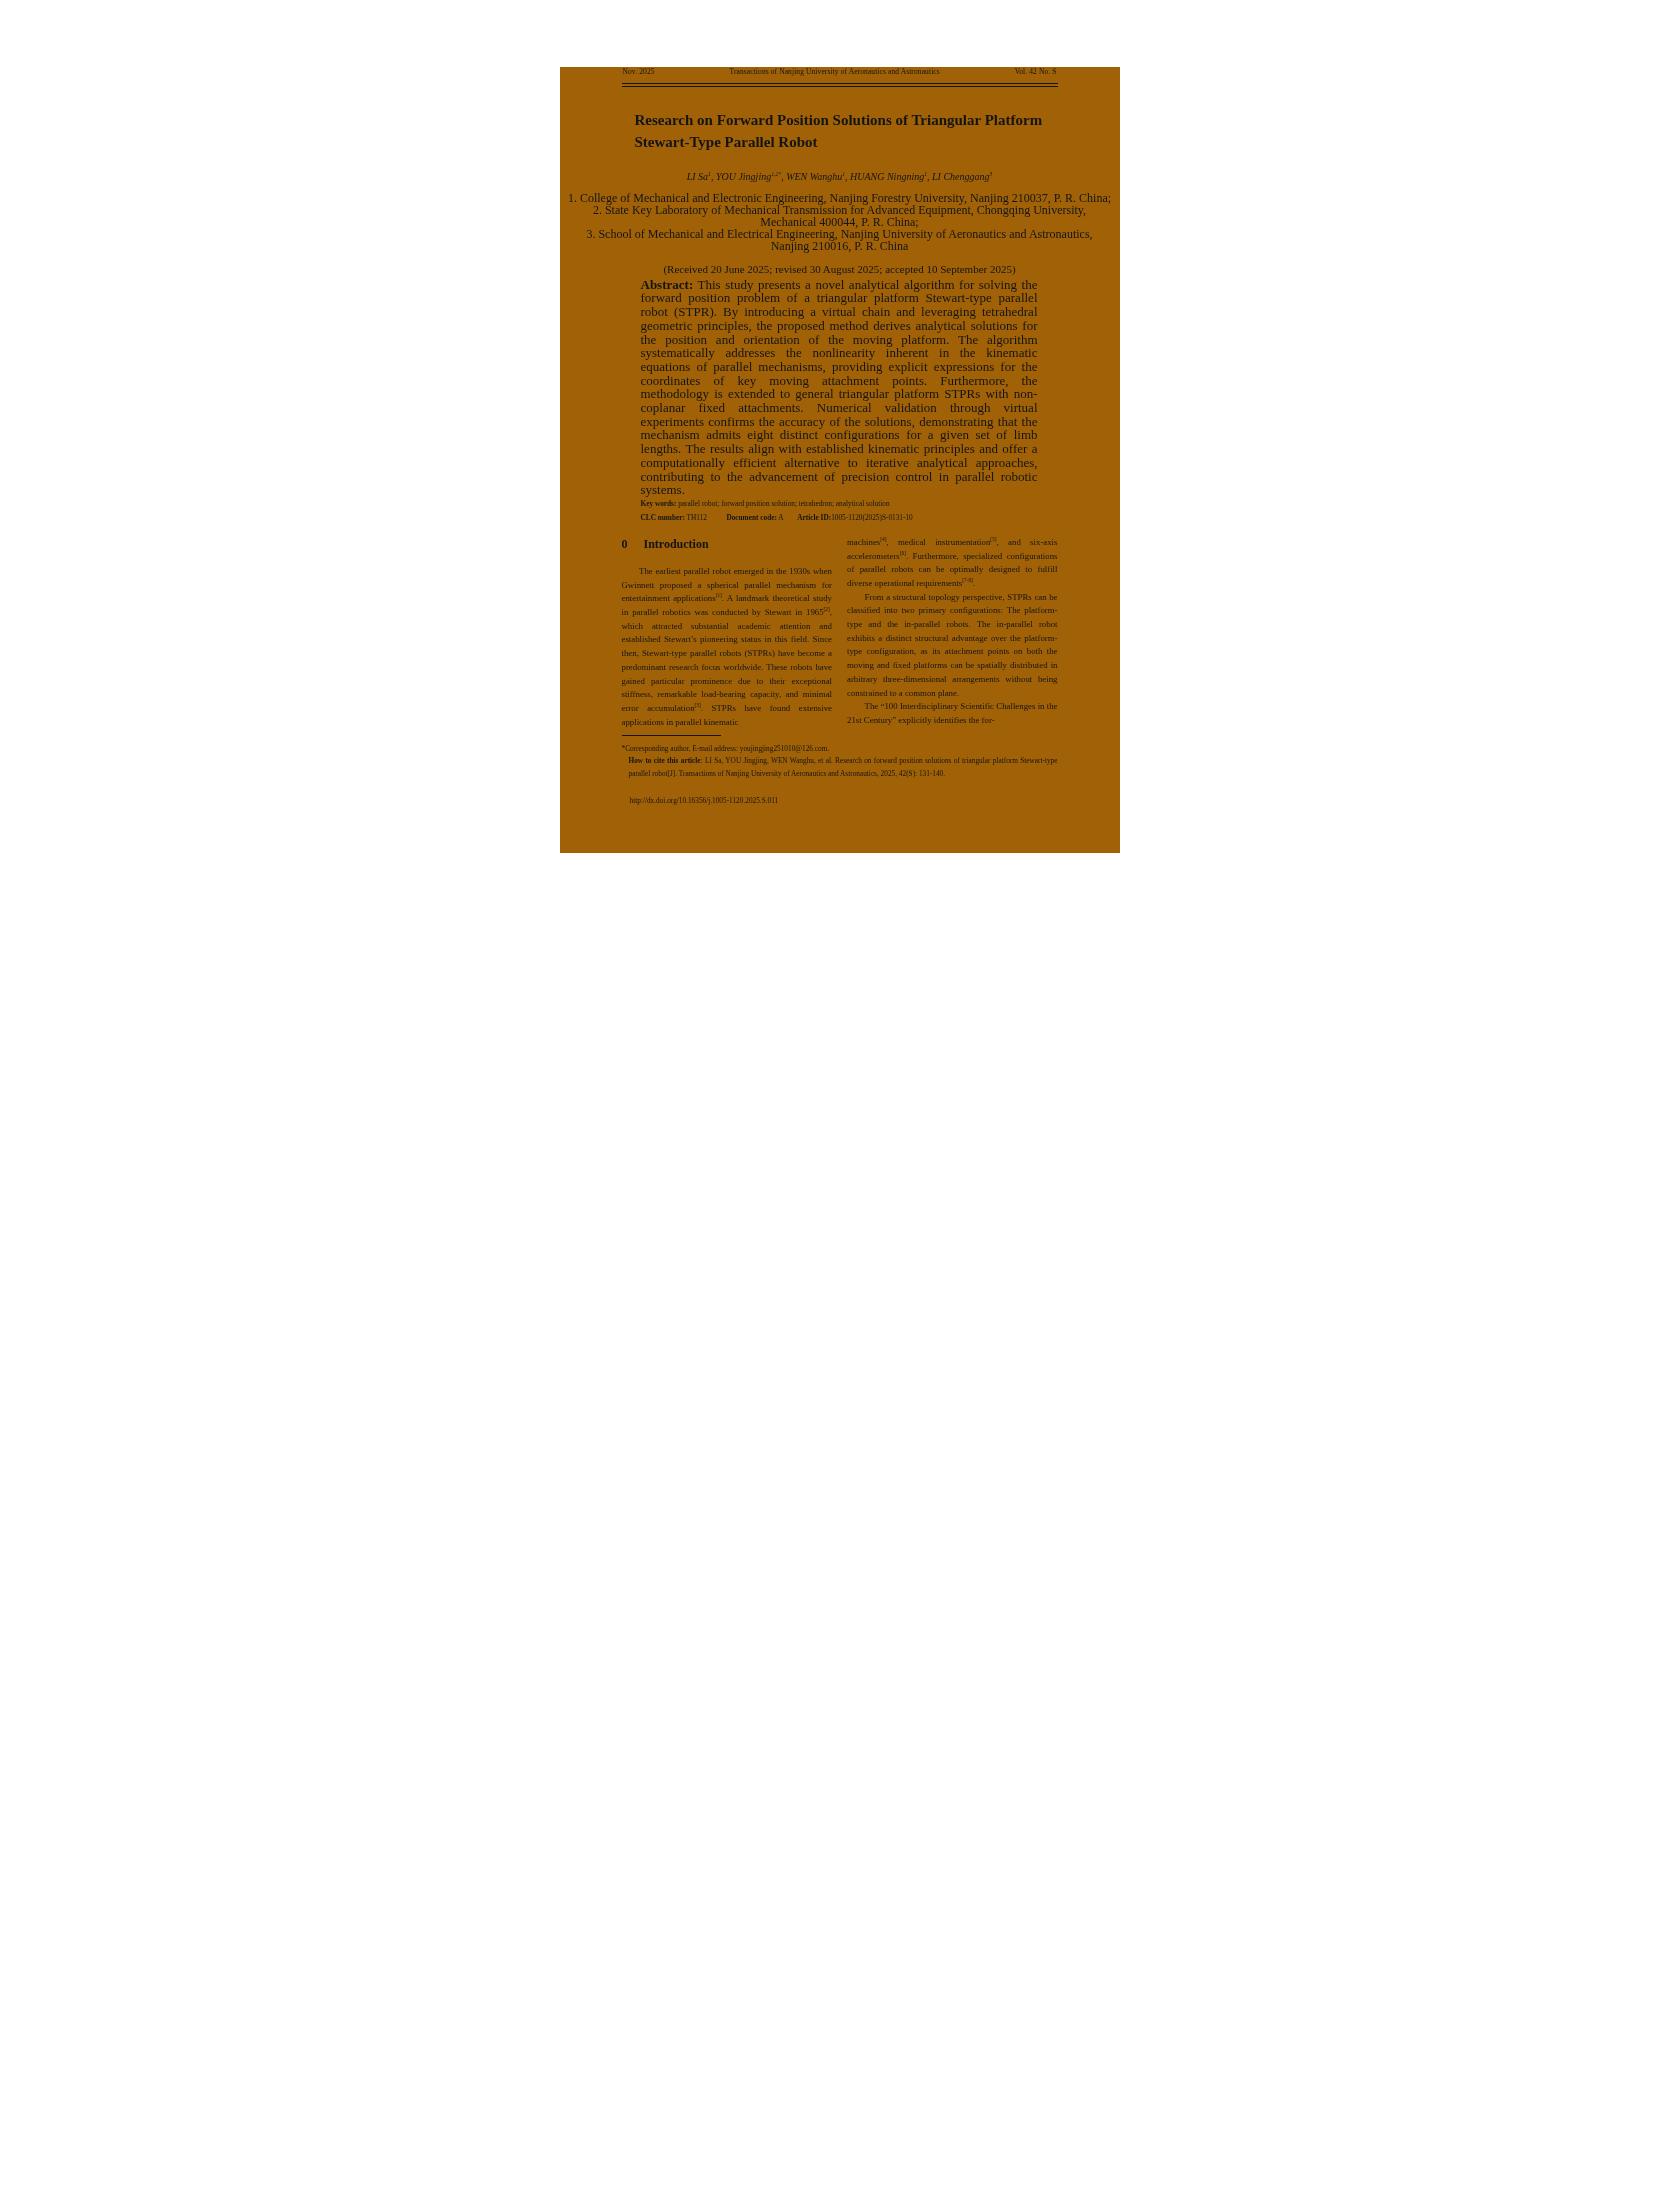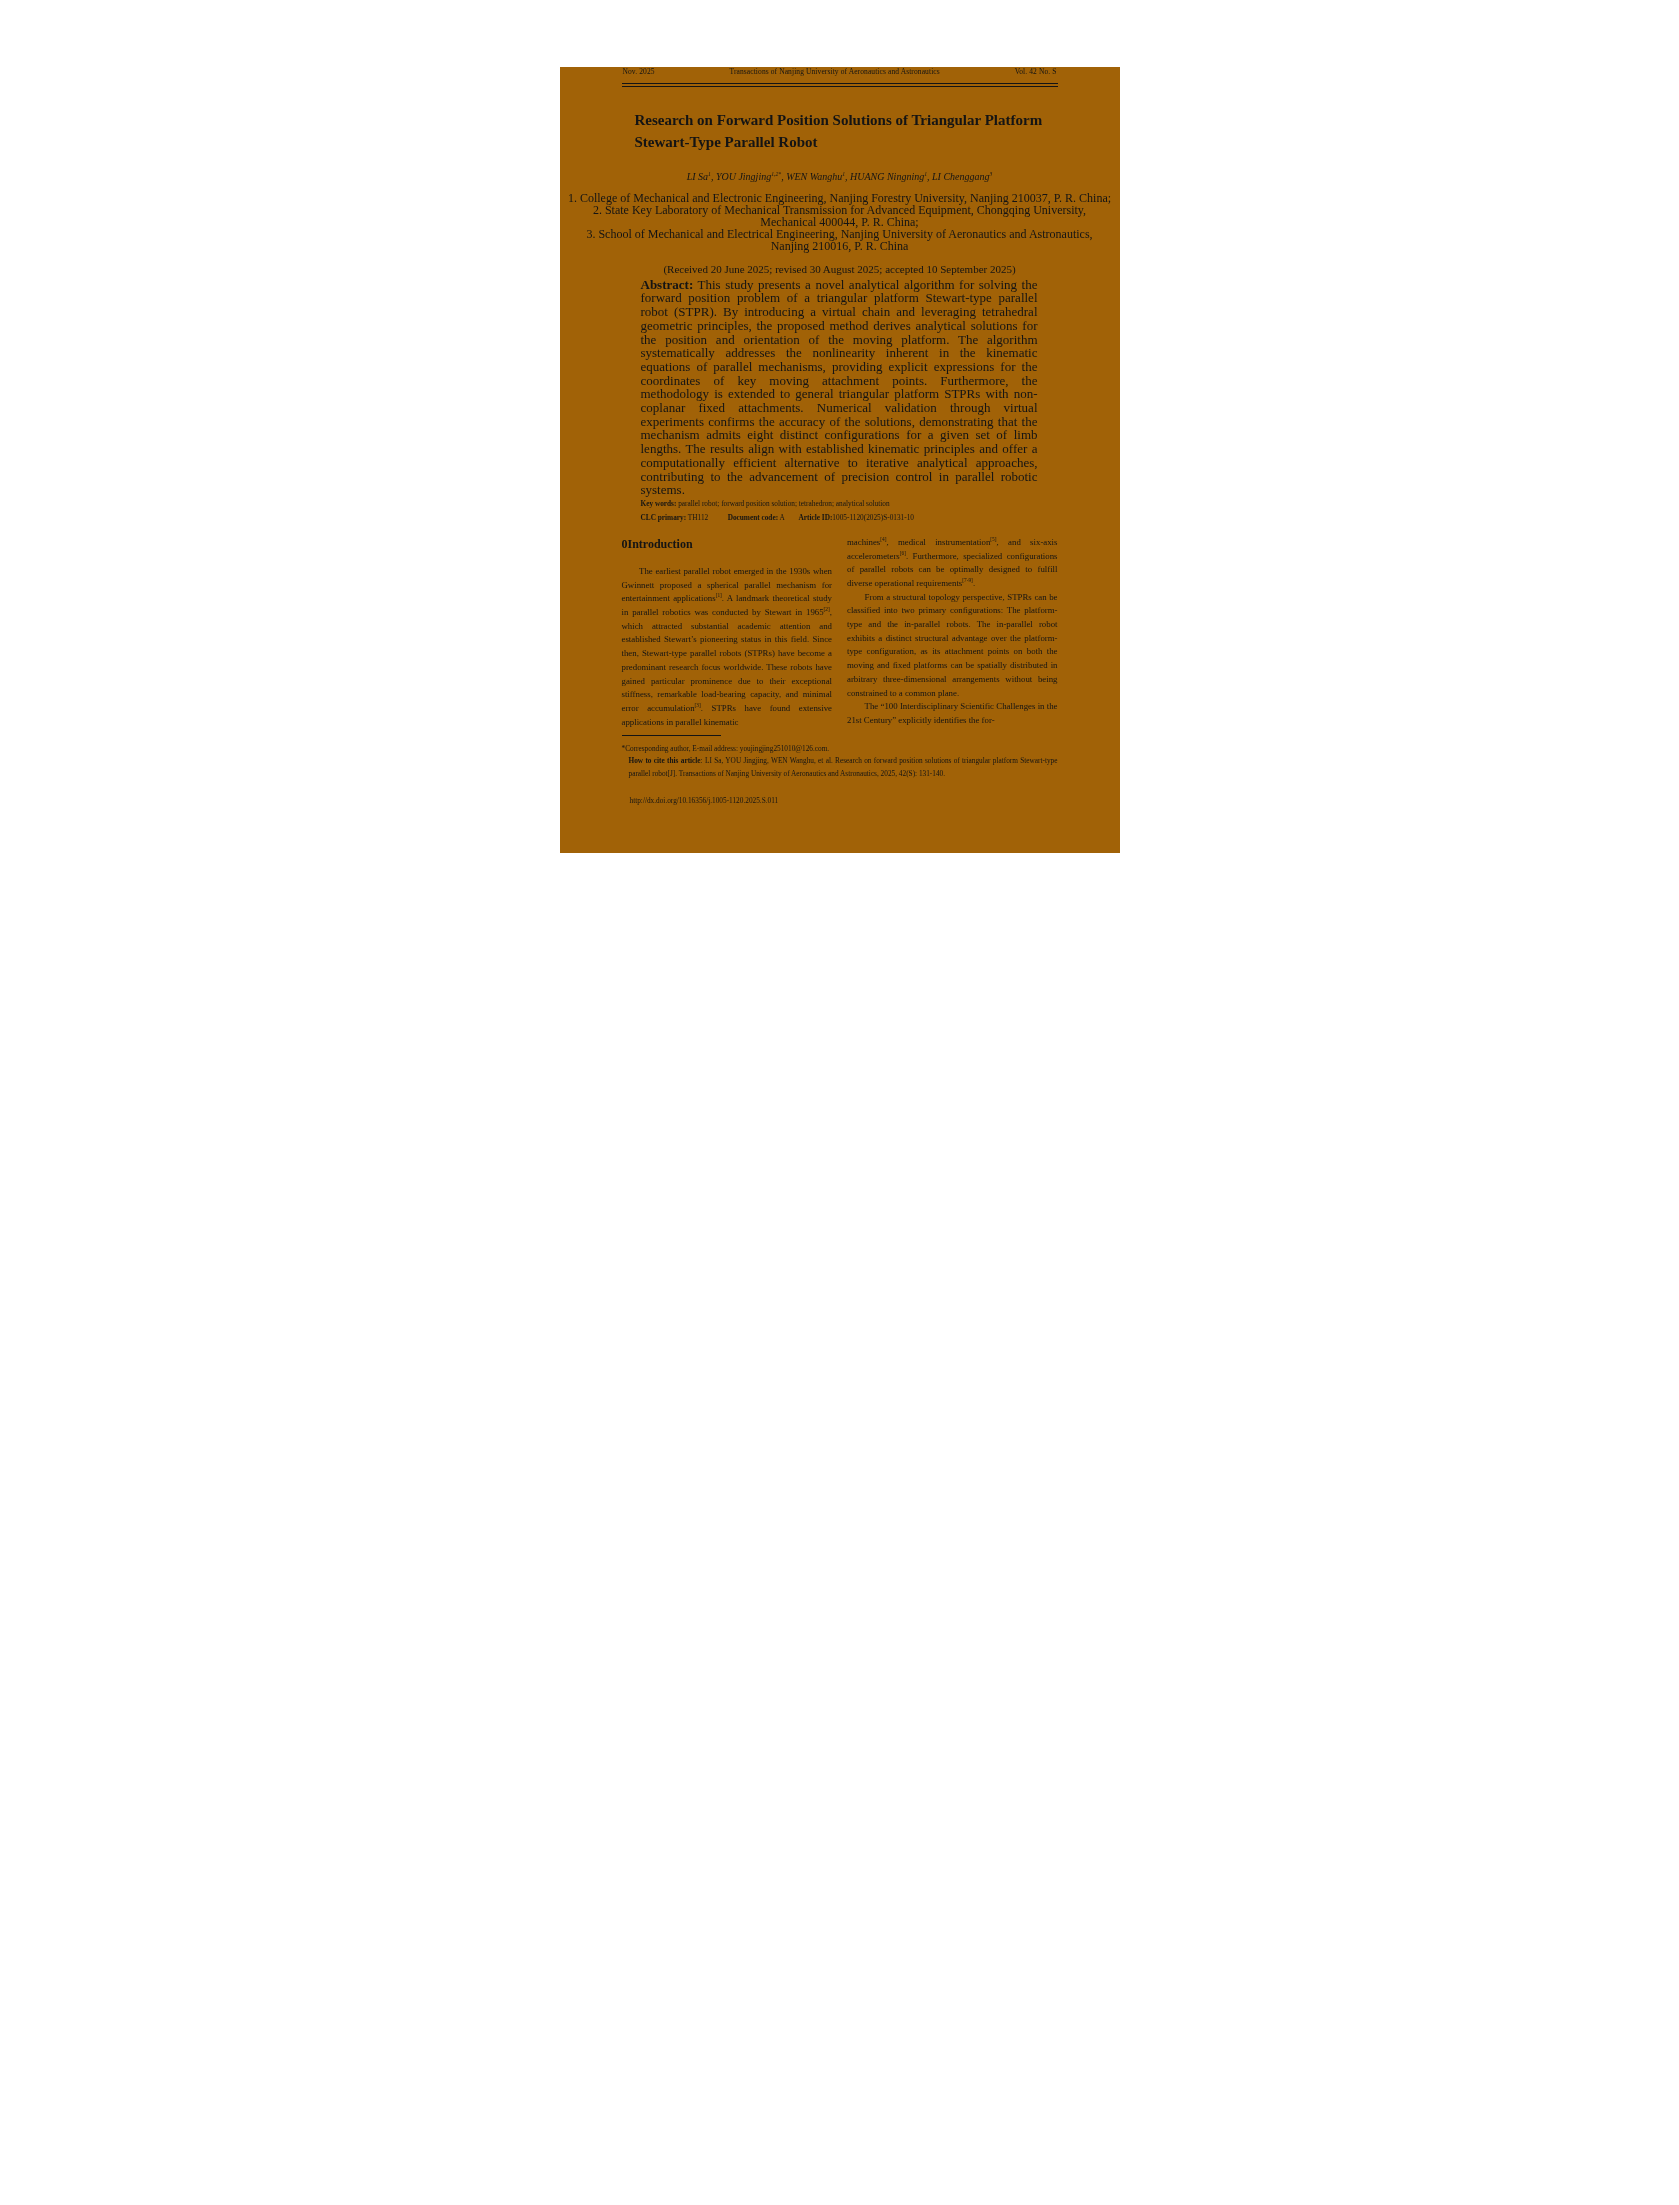--- a/index.html
+++ b/index.html
@@ -79,21 +79,21 @@
     display: flex;
     gap: 15px;
     margin: 11.5px 62px 0 62px;
   }
   .col { width: 211px; }
   .section-heading {
     font-size: 12px;
     font-weight: bold;
     margin: 0.9px 0 13.2px 0;
   }
-  .section-heading .sec-title { }
+  .section-heading .sec-title { margin-left: 16px; }
   .col p {
     margin: 0;
     font-size: 8.8px;
     line-height: 13.7px;
     text-align: justify;
   }
   .col p.indent { text-indent: 17.6px; }
   .col p sup {
     font-size: 5.3px;
     vertical-align: super;
@@ -147,21 +147,21 @@
 
   <div class="abstract">
     <span class="b">Abstract:</span><span> This study presents a novel analytical algorithm for solving the forward position problem of a triangular platform Stewart-type parallel robot (STPR). By introducing a virtual chain and leveraging tetrahedral geometric principles, the proposed method derives analytical solutions for the position and orientation of the moving platform. The algorithm systematically addresses the nonlinearity inherent in the kinematic equations of parallel mechanisms, providing explicit expressions for the coordinates of key moving attachment points. Furthermore, the methodology is extended to general triangular platform STPRs with non-coplanar fixed attachments. Numerical validation through virtual experiments confirms the accuracy of the solutions, demonstrating that the mechanism admits eight distinct configurations for a given set of limb lengths. The results align with established kinematic principles and offer a computationally efficient alternative to iterative analytical approaches, contributing to the advancement of precision control in parallel robotic systems.</span>
   </div>
 
   <div class="kw">
     <span class="b">Key words:</span><span> parallel robot; forward position solution; tetrahedron; analytical solution</span>
   </div>
 
   <div class="meta">
-    <span class="b">CLC primary:</span><span> TH112</span>
+    <span class="b">CLC number:</span><span> TH112</span>
     <span class="b gap-lg">Document code:</span><span> A</span>
     <span class="b gap-md">Article ID:</span><span>1005-1120(2025)S-0131-10</span>
   </div>
 
   <div class="columns">
     <div class="col">
       <div class="section-heading">
         <span class="sec-num">0</span><span class="sec-title">Introduction</span>
       </div>
       <p class="indent">The earliest parallel robot emerged in the 1930s when Gwinnett proposed a spherical parallel mechanism for entertainment applications<sup>[1]</sup>. A landmark theoretical study in parallel robotics was conducted by Stewart in 1965<sup>[2]</sup>, which attracted substantial academic attention and established Stewart’s pioneering status in this field. Since then, Stewart-type parallel robots (STPRs) have become a predominant research focus worldwide. These robots have gained particular prominence due to their exceptional stiffness, remarkable load-bearing capacity, and minimal error accumulation<sup>[3]</sup>. STPRs have found extensive applications in parallel kinematic</p>

